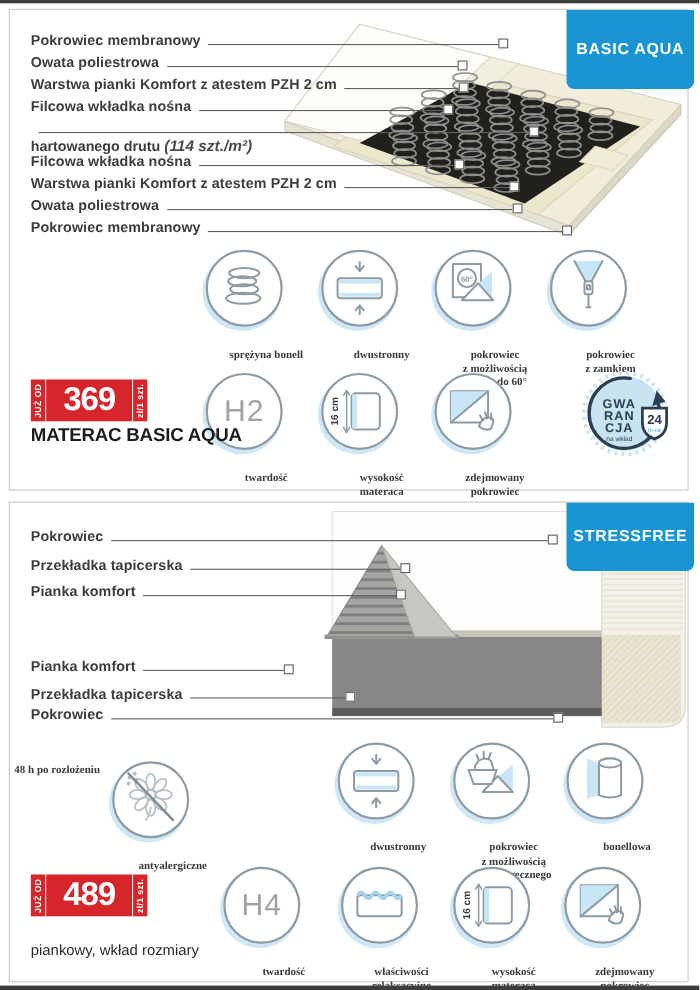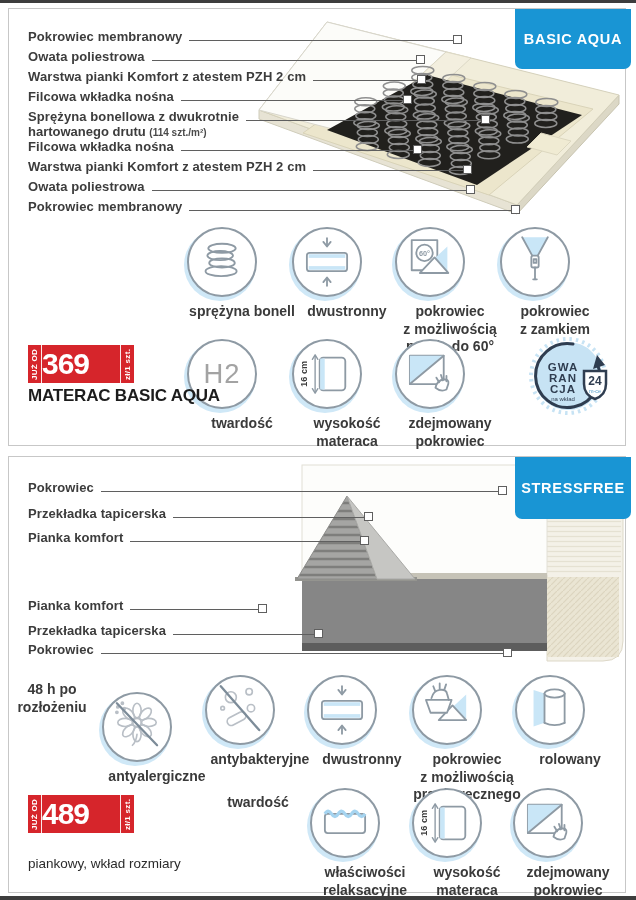--- a/index.html
+++ b/index.html
@@ -7,42 +7,42 @@
         font-family:"Liberation Sans",sans-serif;}
   .edge-bar{position:absolute;left:0;right:0;background:#3d3d3d;z-index:6;}
   .panel{position:absolute;left:8px;width:618px;background:#fff;border:1.5px solid #c7c7c7;box-sizing:border-box;}
 
   
   .layer-row{position:absolute;left:19px;display:flex;align-items:flex-end;height:17px;z-index:3;}
   .layer-text{font-size:13px;font-weight:600;color:#3c3c3c;white-space:nowrap;line-height:17px;letter-spacing:.1px;}
   .leader{flex:1;border-bottom:1.2px solid #5f5f5f;margin:0 0 4px 7px;}
   .marker{width:7px;height:7px;background:#fff;border:1.3px solid #5f5f5f;margin-bottom:1px;flex:none;}
   .layer-sub{position:absolute;left:19px;font-size:13px;font-weight:600;color:#3c3c3c;z-index:3;white-space:nowrap;}
-  .layer-sub .note{font-size:10px;font-weight:600;color:#4a4a4a;}
+  .layer-sub .note{font-size:14px;font-weight:600;color:#4a4a4a;font-style:italic;}
 
   
   .side-badge{position:absolute;left:506px;top:0;width:116px;display:flex;align-items:center;justify-content:center;
               background:#1995d4;color:#fff;font-weight:700;font-size:14.5px;letter-spacing:.7px;
               border-radius:0 0 7px 7px;z-index:4;}
 
   
   .price-badge{position:absolute;left:19px;display:flex;background:#d6252b;width:106px;height:38px;z-index:3;}
   .price-side{writing-mode:vertical-rl;transform:rotate(180deg);color:#fff;font-size:8px;font-weight:700;
               letter-spacing:.3px;display:flex;align-items:center;justify-content:center;padding:1px 2px;}
-  .price-amount{flex:1;color:#fff;font-size:30px;font-weight:700;line-height:37px;
+  .price-amount{flex:1;color:#fff;font-size:30px;font-weight:700;text-align:center;line-height:37px;
               letter-spacing:-1px;border-left:1px solid rgba(255,255,255,.9);border-right:1px solid rgba(255,255,255,.9);}
   .price-name{position:absolute;left:19px;font-size:17px;font-weight:700;color:#1c1c1c;letter-spacing:-.2px;z-index:3;white-space:nowrap;}
   .price-desc{position:absolute;left:19px;font-size:13.5px;color:#2b2b2b;z-index:3;white-space:nowrap;}
 
   
   .feature{position:absolute;width:110px;display:flex;flex-direction:column;z-index:3;}
   .icon-circle{width:70px;height:70px;background:#fff;border:2px solid #8e9aa4;border-radius:50%;
                box-shadow:-2px 3px 0 1px #cfe8f7;display:flex;align-items:center;justify-content:center;box-sizing:border-box;}
-  .feature-label{margin-top:6px;font-size:14px;font-weight:700;color:#3a3a3a;text-align:center;
-                 white-space:pre-line;line-height:1.25;}
+  .feature-label{margin-top:20px;font-size:10px;font-weight:700;color:#3a3a3a;text-align:center;
+                 white-space:pre-line;line-height:1.25;font-family:Liberation Serif, serif;}
   .mattress-svg{position:absolute;z-index:1;pointer-events:none;}
   .guarantee-wrap{position:absolute;z-index:3;}
 </style>
 </head>
 <body>
 
 <div class="page">
   <div class="edge-bar" style="top:0;height:3px"></div>
   <div class="edge-bar" style="bottom:0;height:4px"></div>
 
@@ -79,21 +79,21 @@
         <use href="#coil" x="186.8" y="104.8"></use>
         <use href="#coil" x="217.8" y="112.8"></use>
         <use href="#coil" x="248.8" y="120.8"></use>
       <use href="#coil" x="127.3" y="112.5"></use>
         <use href="#coil" x="158.3" y="120.5"></use>
         <use href="#coil" x="189.3" y="128.5"></use>
         <use href="#coil" x="220.3" y="136.5"></use>
       <polygon points="300,120 330,128 316,142 286,134" fill="#f0ebd3" stroke="#ddd8c0"></polygon>
     </svg>
 
-    <div class="side-badge" style="height:60px">BASIC AQUA</div>
+    <div class="side-badge" style="height:72px">BASIC AQUA</div>
 
     <div class="layer-row" style="top:19px;width:434px">
       <span class="layer-text">Pokrowiec membranowy</span>
       <span class="leader"></span>
         <span class="marker"></span>
     </div>
     <div class="layer-row" style="top:39px;width:397px">
       <span class="layer-text">Owata poliestrowa</span>
       <span class="leader"></span>
         <span class="marker"></span>
@@ -102,21 +102,20 @@
       <span class="layer-text">Warstwa pianki Komfort z atestem PZH 2 cm</span>
       <span class="leader"></span>
         <span class="marker"></span>
     </div>
     <div class="layer-row" style="top:79px;width:384px">
       <span class="layer-text">Filcowa wkładka nośna</span>
       <span class="leader"></span>
         <span class="marker"></span>
     </div>
     <div class="layer-row" style="top:99px;width:462px">
-      <span class="layer-text">Sprężyna bonellowa z dwukrotnie</span>
       <span class="leader"></span>
         <span class="marker"></span>
     </div>
     <div class="layer-sub" style="top:115px">
       <span>hartowanego drutu</span>
       <span class="note">(114 szt./m²)</span>
     </div>
     <div class="layer-row" style="top:129px;width:394px">
       <span class="layer-text">Filcowa wkładka nośna</span>
       <span class="leader"></span>
@@ -346,35 +345,20 @@
           <circle cx="14" cy="13" r="1.2" fill="#b9bfc6"></circle>
               <circle cx="19" cy="9" r="1.2" fill="#b9bfc6"></circle>
               <circle cx="13" cy="19" r="1.2" fill="#b9bfc6"></circle>
               <circle cx="21" cy="15" r="1.2" fill="#b9bfc6"></circle>
             </g>
           <line x1="13" y1="9" x2="57" y2="55" stroke="#7d8c99" stroke-width="2.5" stroke-linecap="round"></line>
           </svg>
       </div>
       <div class="feature-label">antyalergiczne</div>
     </div>
-    <div class="feature" style="left:196px;top:218px">
-      <div class="icon-circle">
-        <svg width="64" height="64" viewBox="0 0 70 70">
-            <g stroke="#b9bfc6" stroke-width="1.8" fill="none">
-          <circle cx="25" cy="21" r="6"></circle>
-              <circle cx="45" cy="15" r="3.5"></circle>
-              <circle cx="47" cy="33" r="4"></circle>
-          <rect x="20" y="40" width="22" height="9" rx="4.5" transform="rotate(-28 31 44)"></rect>
-          <circle cx="16" cy="33" r="2"></circle>
-            </g>
-          <line x1="14" y1="9" x2="56" y2="57" stroke="#7d8c99" stroke-width="2.5" stroke-linecap="round"></line>
-          </svg>
-      </div>
-      <div class="feature-label">antybakteryjne</div>
-    </div>
     <div class="feature" style="left:298px;top:218px">
       <div class="icon-circle">
         <svg width="64" height="64" viewBox="0 0 70 70">
             <g stroke="#8e9aa4" stroke-width="2" fill="none" stroke-linecap="round" stroke-linejoin="round">
           <line x1="35" y1="9" x2="35" y2="17"></line>
               <polyline points="31,13 35,18 39,13"></polyline>
           <rect x="13" y="25" width="44" height="20" rx="3" fill="#fff"></rect>
           <rect x="15" y="26.5" width="40" height="4" fill="#c9e6f7" stroke="none"></rect>
           <rect x="15" y="39.5" width="40" height="4" fill="#c9e6f7" stroke="none"></rect>
           <line x1="35" y1="61" x2="35" y2="53"></line>
@@ -406,24 +390,29 @@
             <g stroke="#8e9aa4" stroke-width="2" fill="none" stroke-linecap="round" stroke-linejoin="round">
           <polygon points="17,13 29,17 29,49 17,53" fill="#c9e6f7" stroke="none"></polygon>
           <rect x="29" y="17" width="22" height="32" fill="#fff" stroke="none"></rect>
           <line x1="29" y1="17" x2="29" y2="49"></line>
               <line x1="51" y1="17" x2="51" y2="49"></line>
           <ellipse cx="40" cy="17" rx="11" ry="4.5" fill="#fff"></ellipse>
           <path d="M29,49 q11,5 22,0"></path>
             </g>
           </svg>
       </div>
-      <div class="feature-label">rolowany</div>
+      <div class="feature-label">bonellowa</div>
     </div>
 
     <div class="feature" style="left:194px;top:331px">
+      <div class="icon-circle">
+        <svg width="64" height="64" viewBox="0 0 70 70">
+          <text x="35" y="45" font-size="30" fill="#a3a3a3" text-anchor="middle" letter-spacing="1">H4</text>
+          </svg>
+      </div>
       <div class="feature-label">twardość</div>
     </div>
     <div class="feature" style="left:301px;top:331px">
       <div class="icon-circle">
         <svg width="64" height="64" viewBox="0 0 70 70">
             <g stroke="#8e9aa4" stroke-width="2" fill="none" stroke-linejoin="round">
           <rect x="13" y="25" width="44" height="21" rx="3" fill="#fff"></rect>
           <path d="M13,25 q3.6,-6 7.3,0 t7.3,0 t7.3,0 t7.3,0 t7.3,0 t7.5,0" stroke="#a5d4f0" stroke-width="3.5"></path>
             </g>
           </svg>

